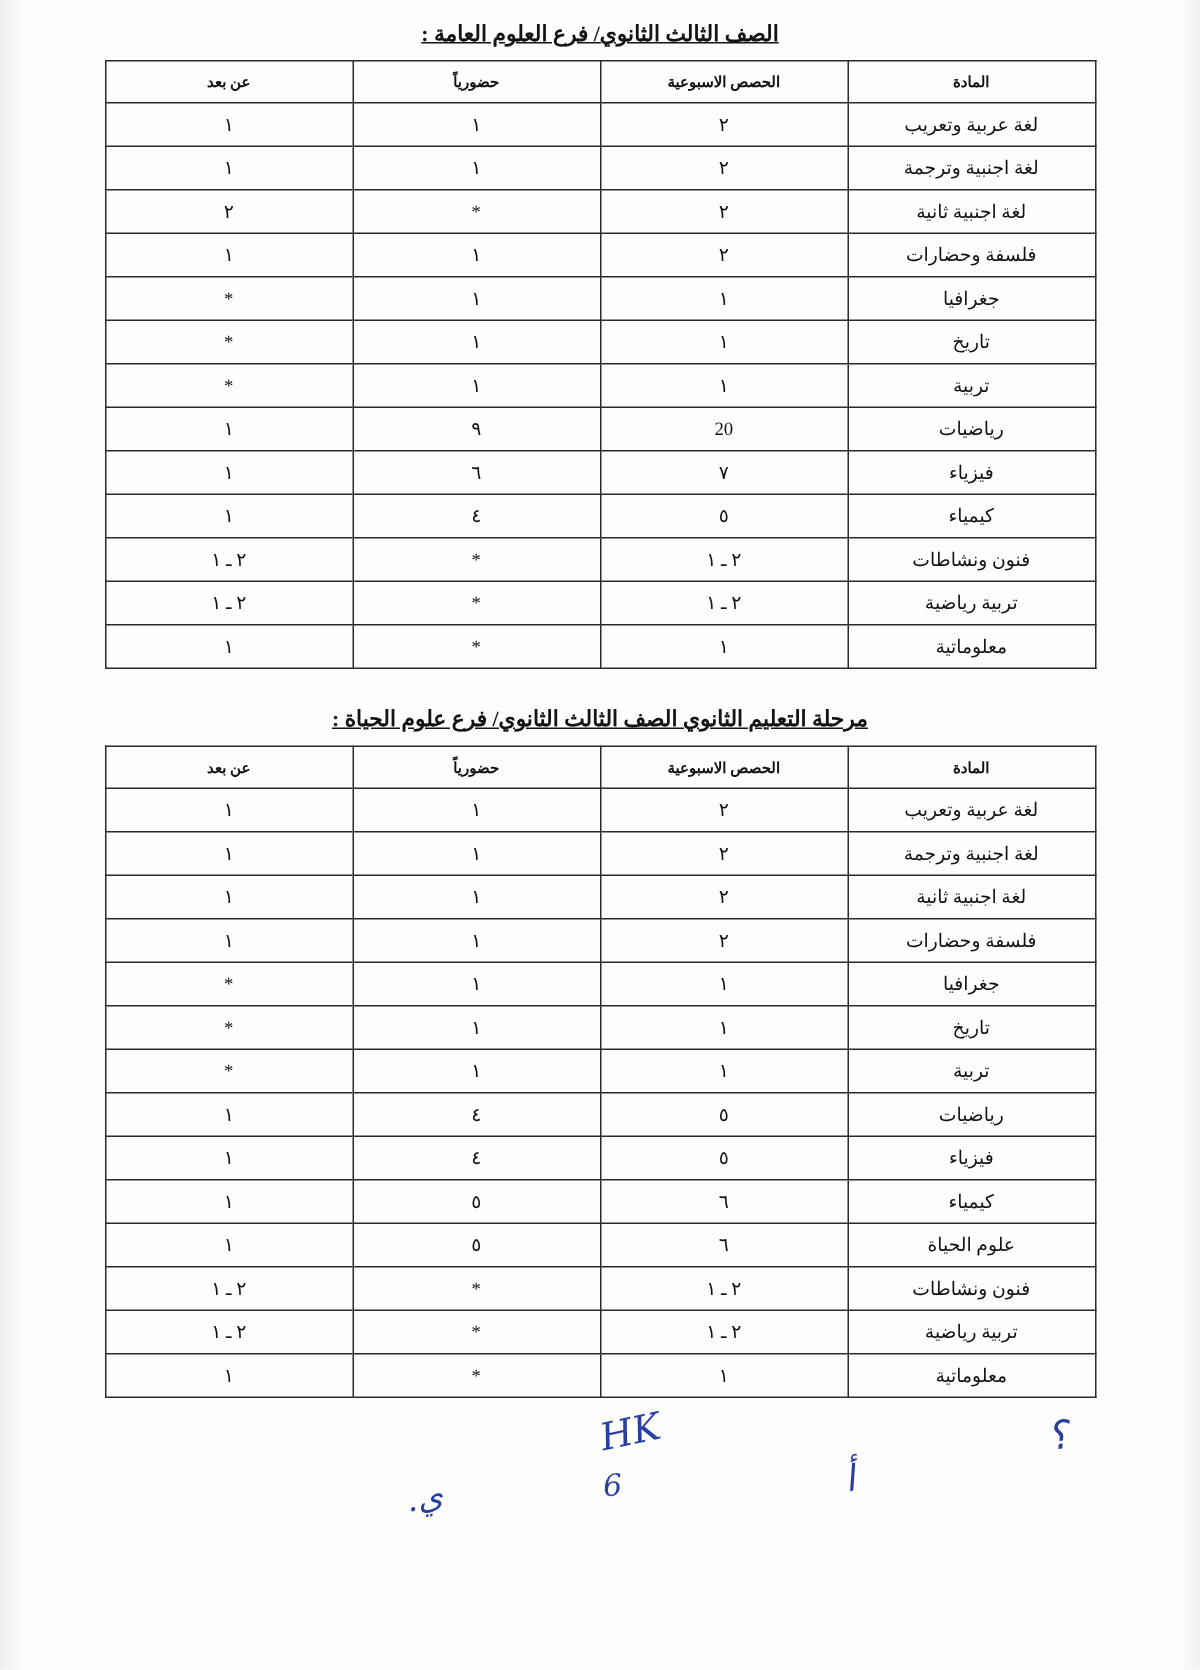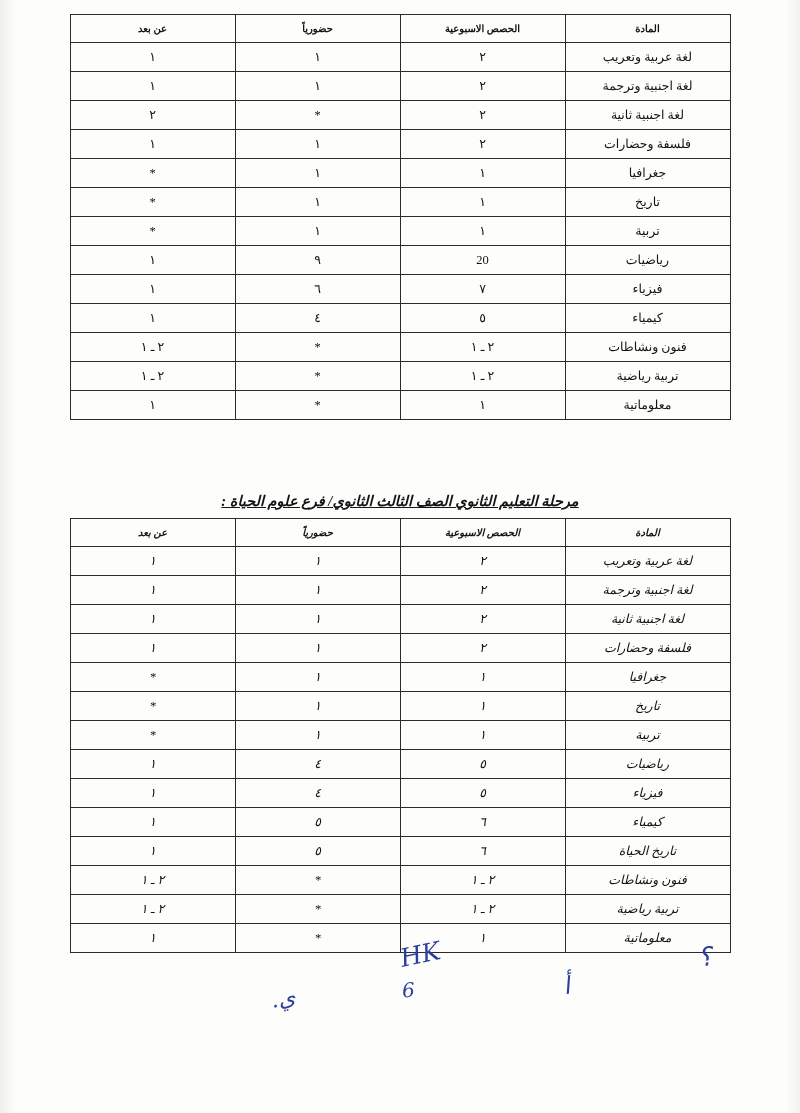--- a/index.html
+++ b/index.html
@@ -37,21 +37,21 @@
     background: linear-gradient(to left, #f2f1ef, #fdfdfc);
     pointer-events: none;
   }
 
   .section {
     position: absolute;
     width: 720px;
     right: 40px;
   }
   .section-1 { top: 14px; }
-  .section-2 { top: 493px; font-style: italic; }
+  .section-2 { top: 471px; }
 
   .section-title {
     text-align: center;
     font-size: 14.5px;
     font-weight: bold;
     text-decoration: underline;
     letter-spacing: 0;
     margin: 0 0 8px 0;
     direction: rtl;
     color: #141414;
@@ -133,20 +133,21 @@
     font-size: 22px;
     transform: rotate(-9deg);
   }
 </style>
 </head>
 <body>
 
 <div class="page">
 
   <div class="section section-1">
+    <div class="section-title">الصف الثالث الثانوي/ فرع العلوم العامة :</div>
     <table class="grades">
       <thead>
         <tr>
           <th class="col-subject">المادة</th>
           <th class="col-weekly">الحصص الاسبوعية</th>
           <th class="col-present">حضورياً</th>
           <th class="col-remote">عن بعد</th>
         </tr>
       </thead>
       <tbody>
@@ -298,21 +299,21 @@
           <td>٤</td>
           <td>١</td>
         </tr>
         <tr>
           <td class="subject-cell">كيمياء</td>
           <td>٦</td>
           <td>٥</td>
           <td>١</td>
         </tr>
         <tr>
-          <td class="subject-cell">تاريخ الحياة</td>
+          <td class="subject-cell">علوم الحياة</td>
           <td>٦</td>
           <td>٥</td>
           <td>١</td>
         </tr>
         <tr>
           <td class="subject-cell">فنون ونشاطات</td>
           <td>٢ ـ ١</td>
           <td>*</td>
           <td>٢ ـ ١</td>
         </tr>

